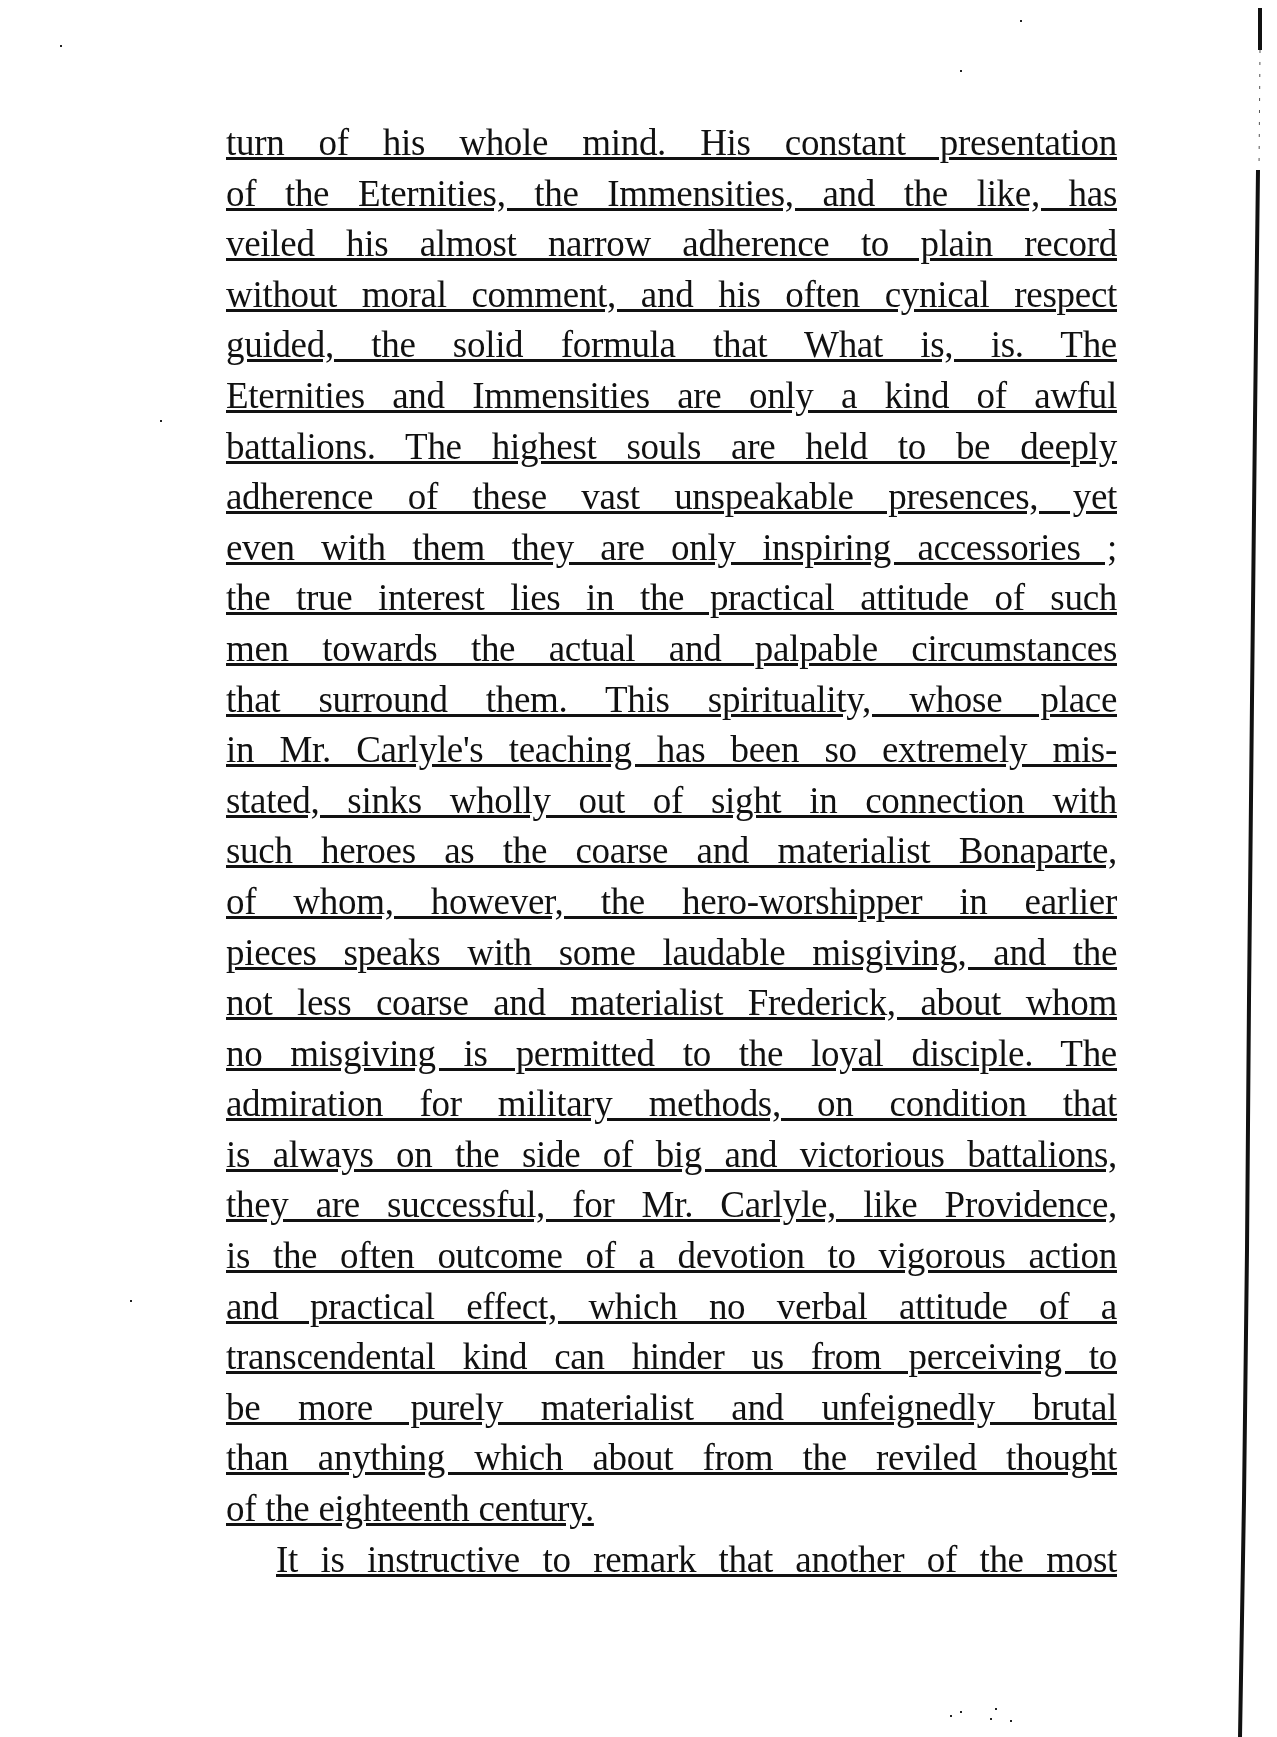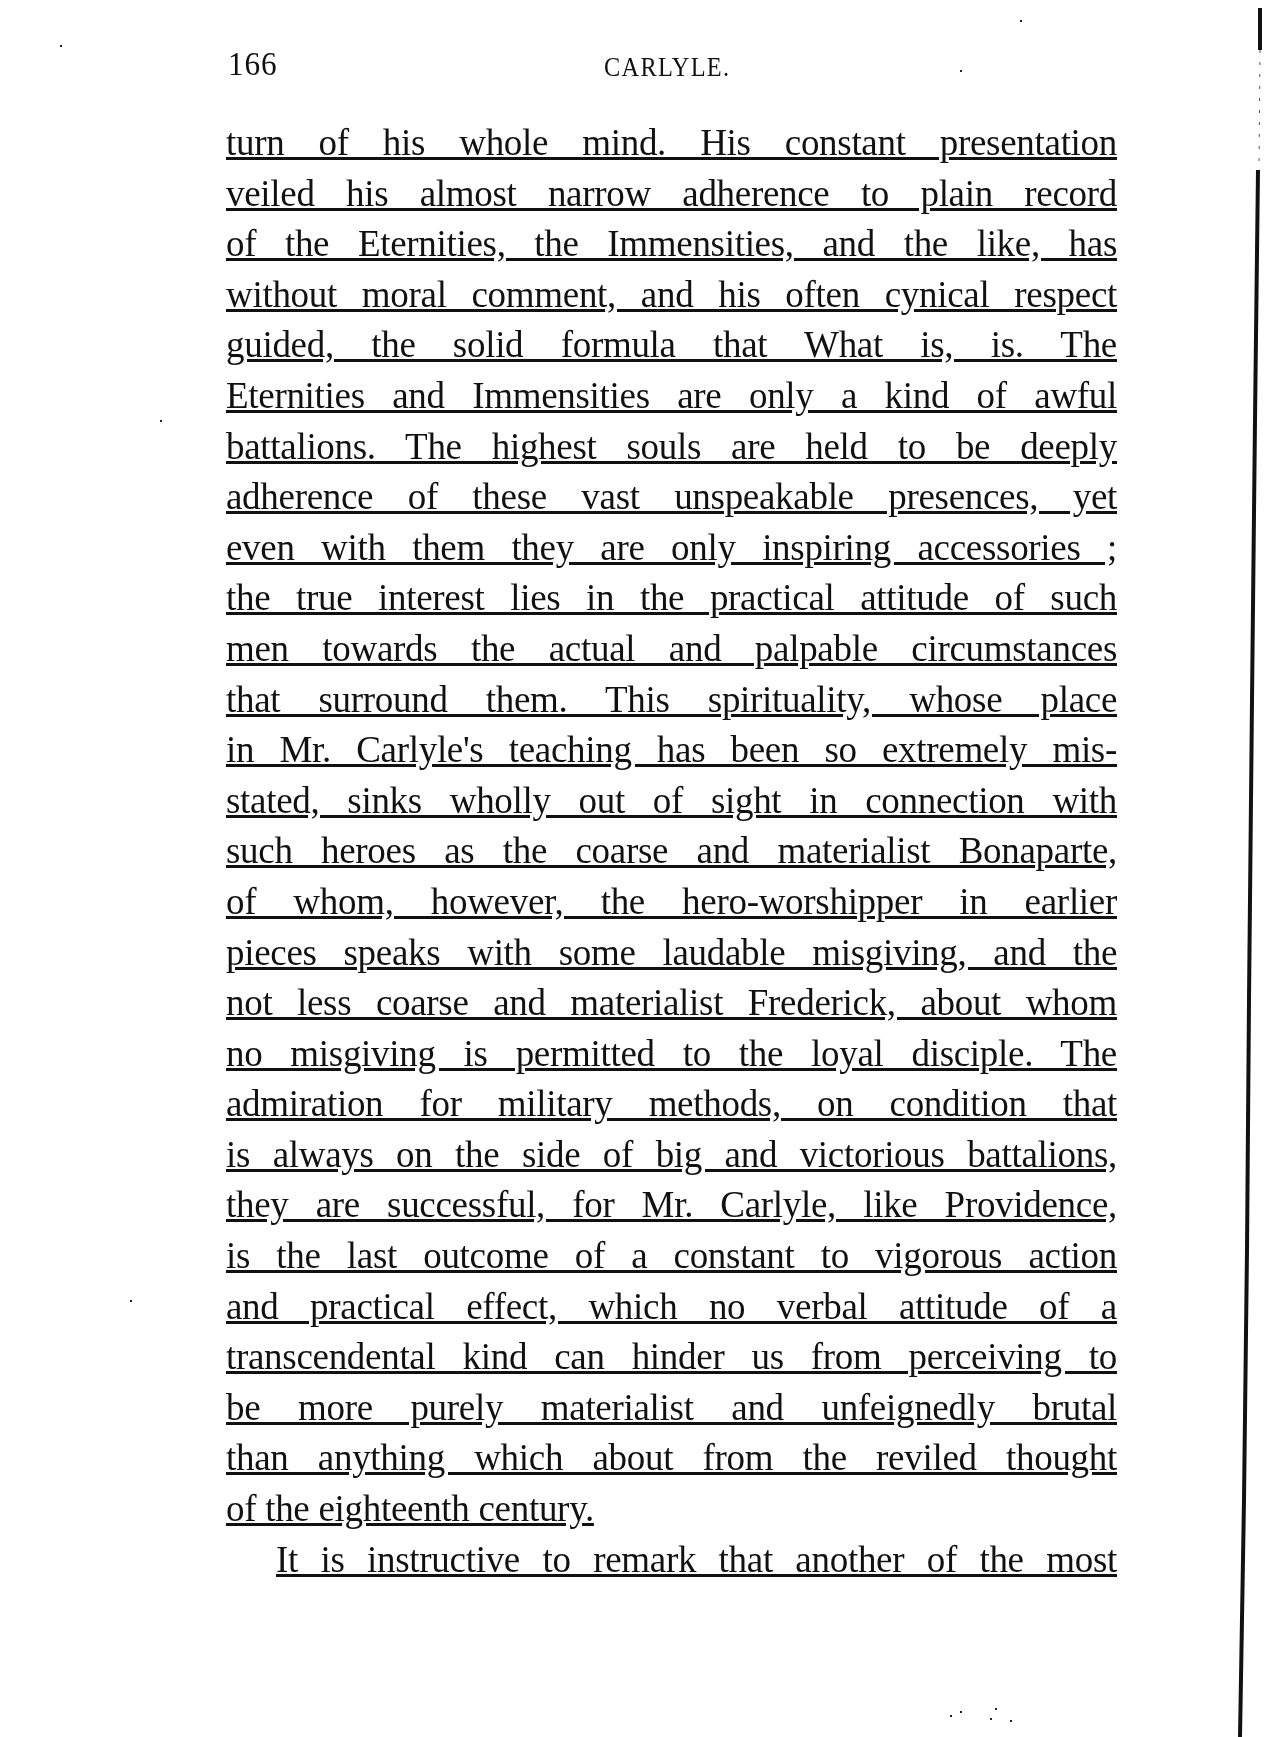--- a/index.html
+++ b/index.html
@@ -36,50 +36,46 @@
     }
     .speck {
       position: absolute; width: 2px; height: 2px; background: #222;
     }
   </style>
 </head>
 <body>
 
 <div class="page">
 
-  <div class="running-head">
-    <span class="page-number">166</span>
-    <span class="running-title">CARLYLE.</span>
-  </div>
 
   <div class="body-text">
     <div>
       <span class="line">turn of his whole mind.  His constant presentation</span>
+      <span class="line">of the Eternities, the Immensities, and the like, has</span>
       <span class="line">veiled his almost narrow adherence to plain record</span>
-      <span class="line">of the Eternities, the Immensities, and the like, has</span>
       <span class="line">without moral comment, and his often cynical respect</span>
       <span class="line">guided, the solid formula that What is, is.  The</span>
       <span class="line">Eternities and Immensities are only a kind of awful</span>
       <span class="line">battalions.  The highest souls are held to be deeply</span>
       <span class="line">adherence of these vast unspeakable presences, yet</span>
       <span class="line">even with them they are only inspiring accessories ;</span>
       <span class="line">the true interest lies in the practical attitude of such</span>
       <span class="line">men towards the actual and palpable circumstances</span>
       <span class="line">that surround them.  This spirituality, whose place</span>
       <span class="line">in Mr. Carlyle's teaching has been so extremely mis-</span>
       <span class="line">stated, sinks wholly out of sight in connection with</span>
       <span class="line">such heroes as the coarse and materialist Bonaparte,</span>
       <span class="line">of whom, however, the hero-worshipper in earlier</span>
       <span class="line">pieces speaks with some laudable misgiving, and the</span>
       <span class="line">not less coarse and materialist Frederick, about whom</span>
       <span class="line">no misgiving is permitted to the loyal disciple.  The</span>
       <span class="line">admiration for military methods, on condition that</span>
       <span class="line">is always on the side of big and victorious battalions,</span>
       <span class="line">they are successful, for Mr. Carlyle, like Providence,</span>
-      <span class="line">is the last outcome of a constant to vigorous action</span>
+      <span class="line">is the often outcome of a devotion to vigorous action</span>
       <span class="line">and practical effect, which no verbal attitude of a</span>
       <span class="line">transcendental kind can hinder us from perceiving to</span>
       <span class="line">be more purely materialist and unfeignedly brutal</span>
       <span class="line">than anything which about from the reviled thought</span>
       <span class="line last-of-para">of the eighteenth century.</span>
     </div>
     <div>
       <span class="line indent">It is instructive to remark that another of the most</span>
     </div>
   </div>

